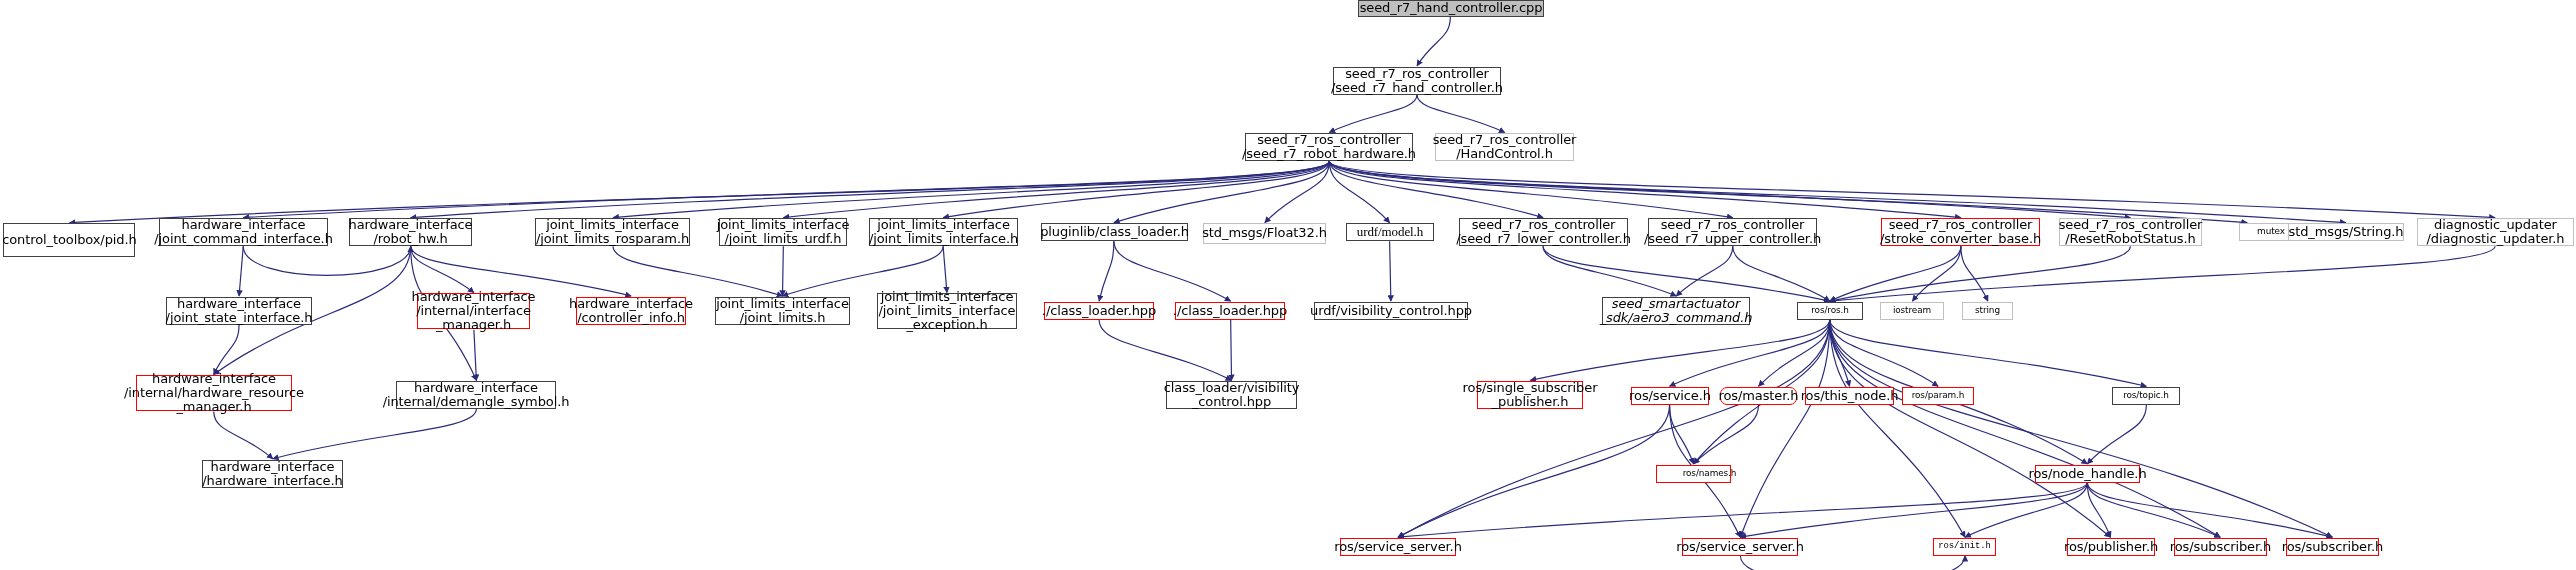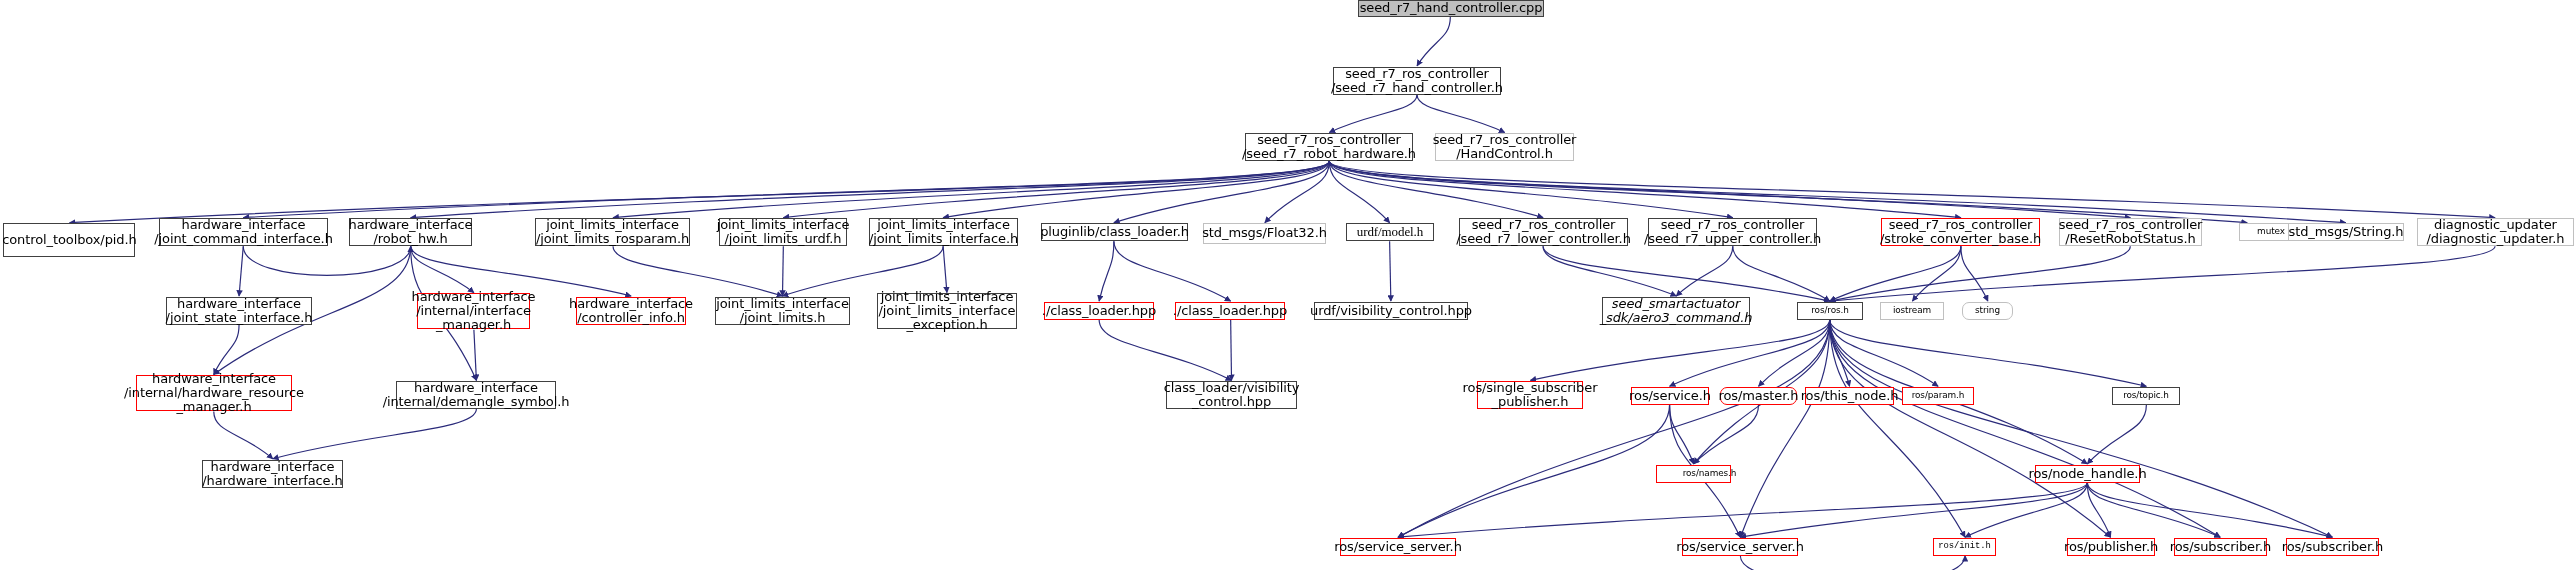--- a/index.html
+++ b/index.html
@@ -147,21 +147,21 @@
       <div class="node dark" style="left: 877px; top: 293px; width: 140px; height: 36px;">joint_limits_interface
 /joint_limits_interface
 _exception.h</div>
       <div class="node red" style="left: 1044px; top: 302px; width: 110px; height: 17.7px;">./class_loader.hpp</div>
       <div class="node red" style="left: 1175px; top: 302px; width: 110px; height: 17.7px;">./class_loader.hpp</div>
       <div class="node dark" style="left: 1314px; top: 302px; width: 154px; height: 17.7px;">urdf/visibility_control.hpp</div>
       <div class="node dark" style="left: 1602px; top: 297px; width: 148px; height: 28px; font-style: italic;">seed_smartactuator
 _sdk/aero3_command.h</div>
       <div class="node dark small" style="left: 1797px; top: 302px; width: 66px; height: 17.7px;">ros/ros.h</div>
       <div class="node light small" style="left: 1880px; top: 302px; width: 64px; height: 17.7px;">iostream</div>
-      <div class="node light small" style="left: 1962px; top: 302px; width: 51px; height: 17.7px; border-radius: 7px;">string</div>
+      <div class="node light small" style="left: 1962px; top: 302px; width: 51px; height: 17.7px;">string</div>
       <div class="node red" style="left: 136px; top: 375px; width: 156px; height: 36px;">hardware_interface
 /internal/hardware_resource
 _manager.h</div>
       <div class="node dark" style="left: 396px; top: 381px; width: 160px; height: 28px;">hardware_interface
 /internal/demangle_symbol.h</div>
       <div class="node dark" style="left: 1166px; top: 381px; width: 131px; height: 28px;">class_loader/visibility
 _control.hpp</div>
       <div class="node red" style="left: 1477px; top: 381px; width: 106px; height: 28px;">ros/single_subscriber
 _publisher.h</div>
       <div class="node red" style="left: 1631px; top: 387px; width: 78px; height: 17.7px;">ros/service.h</div>

